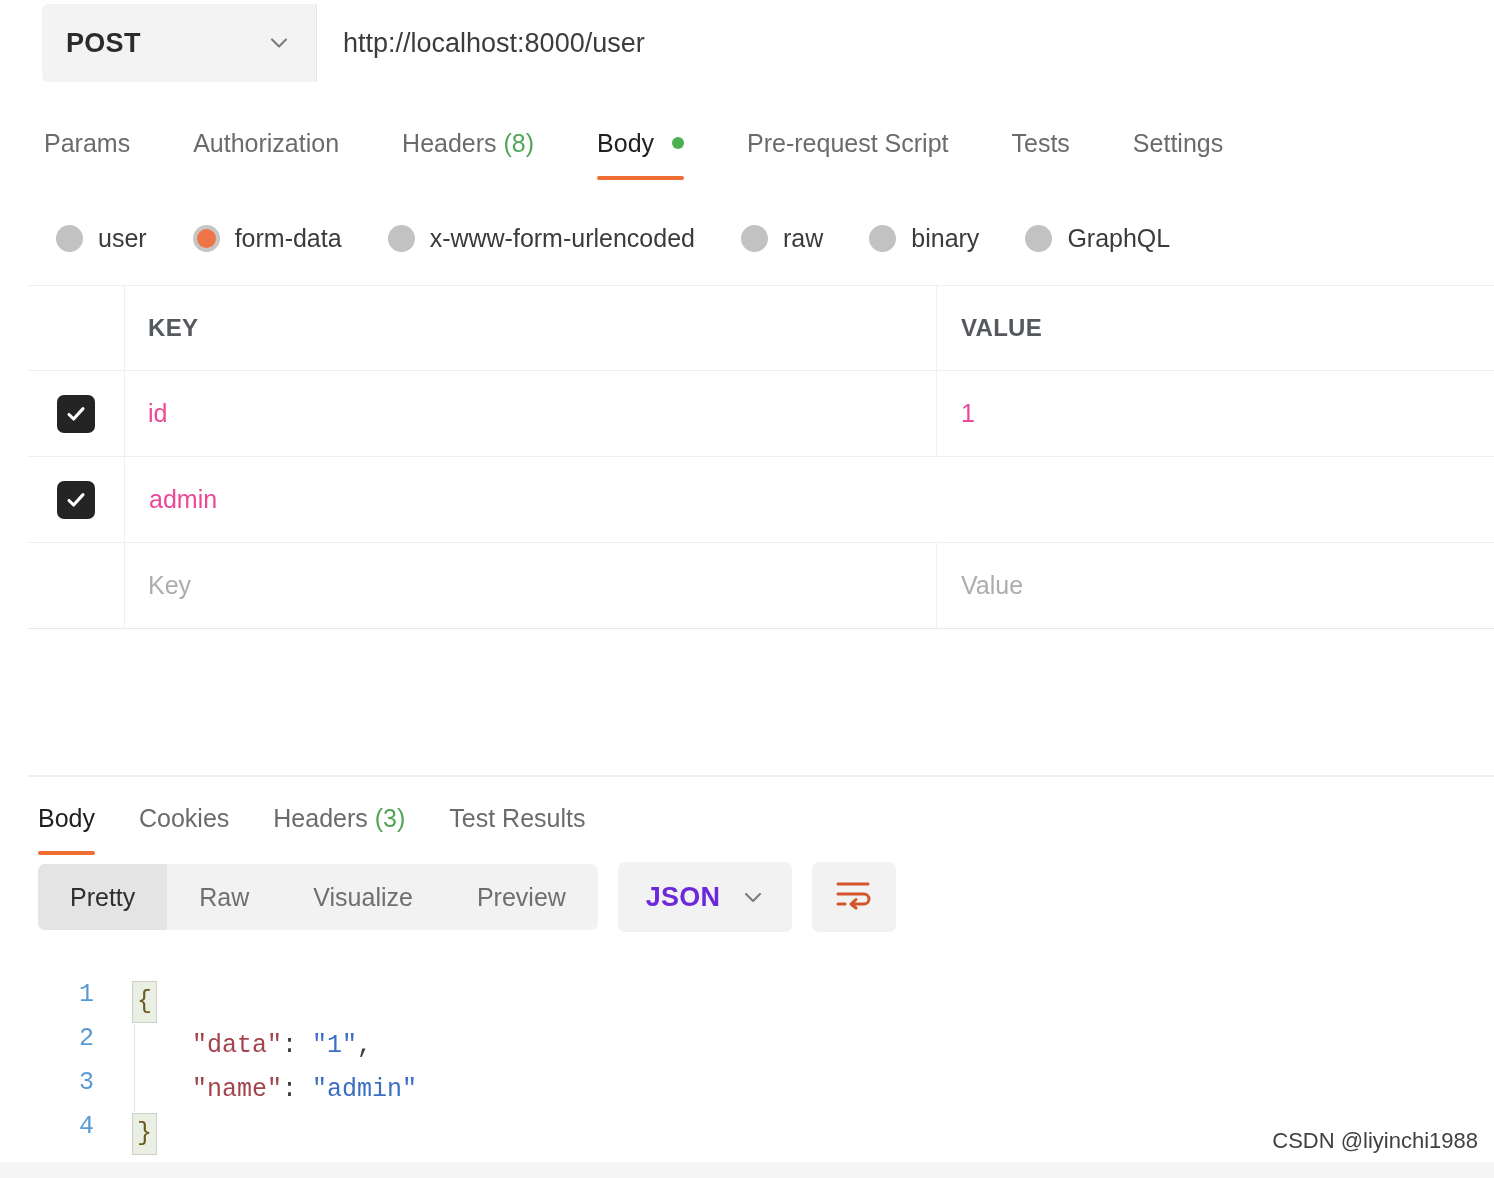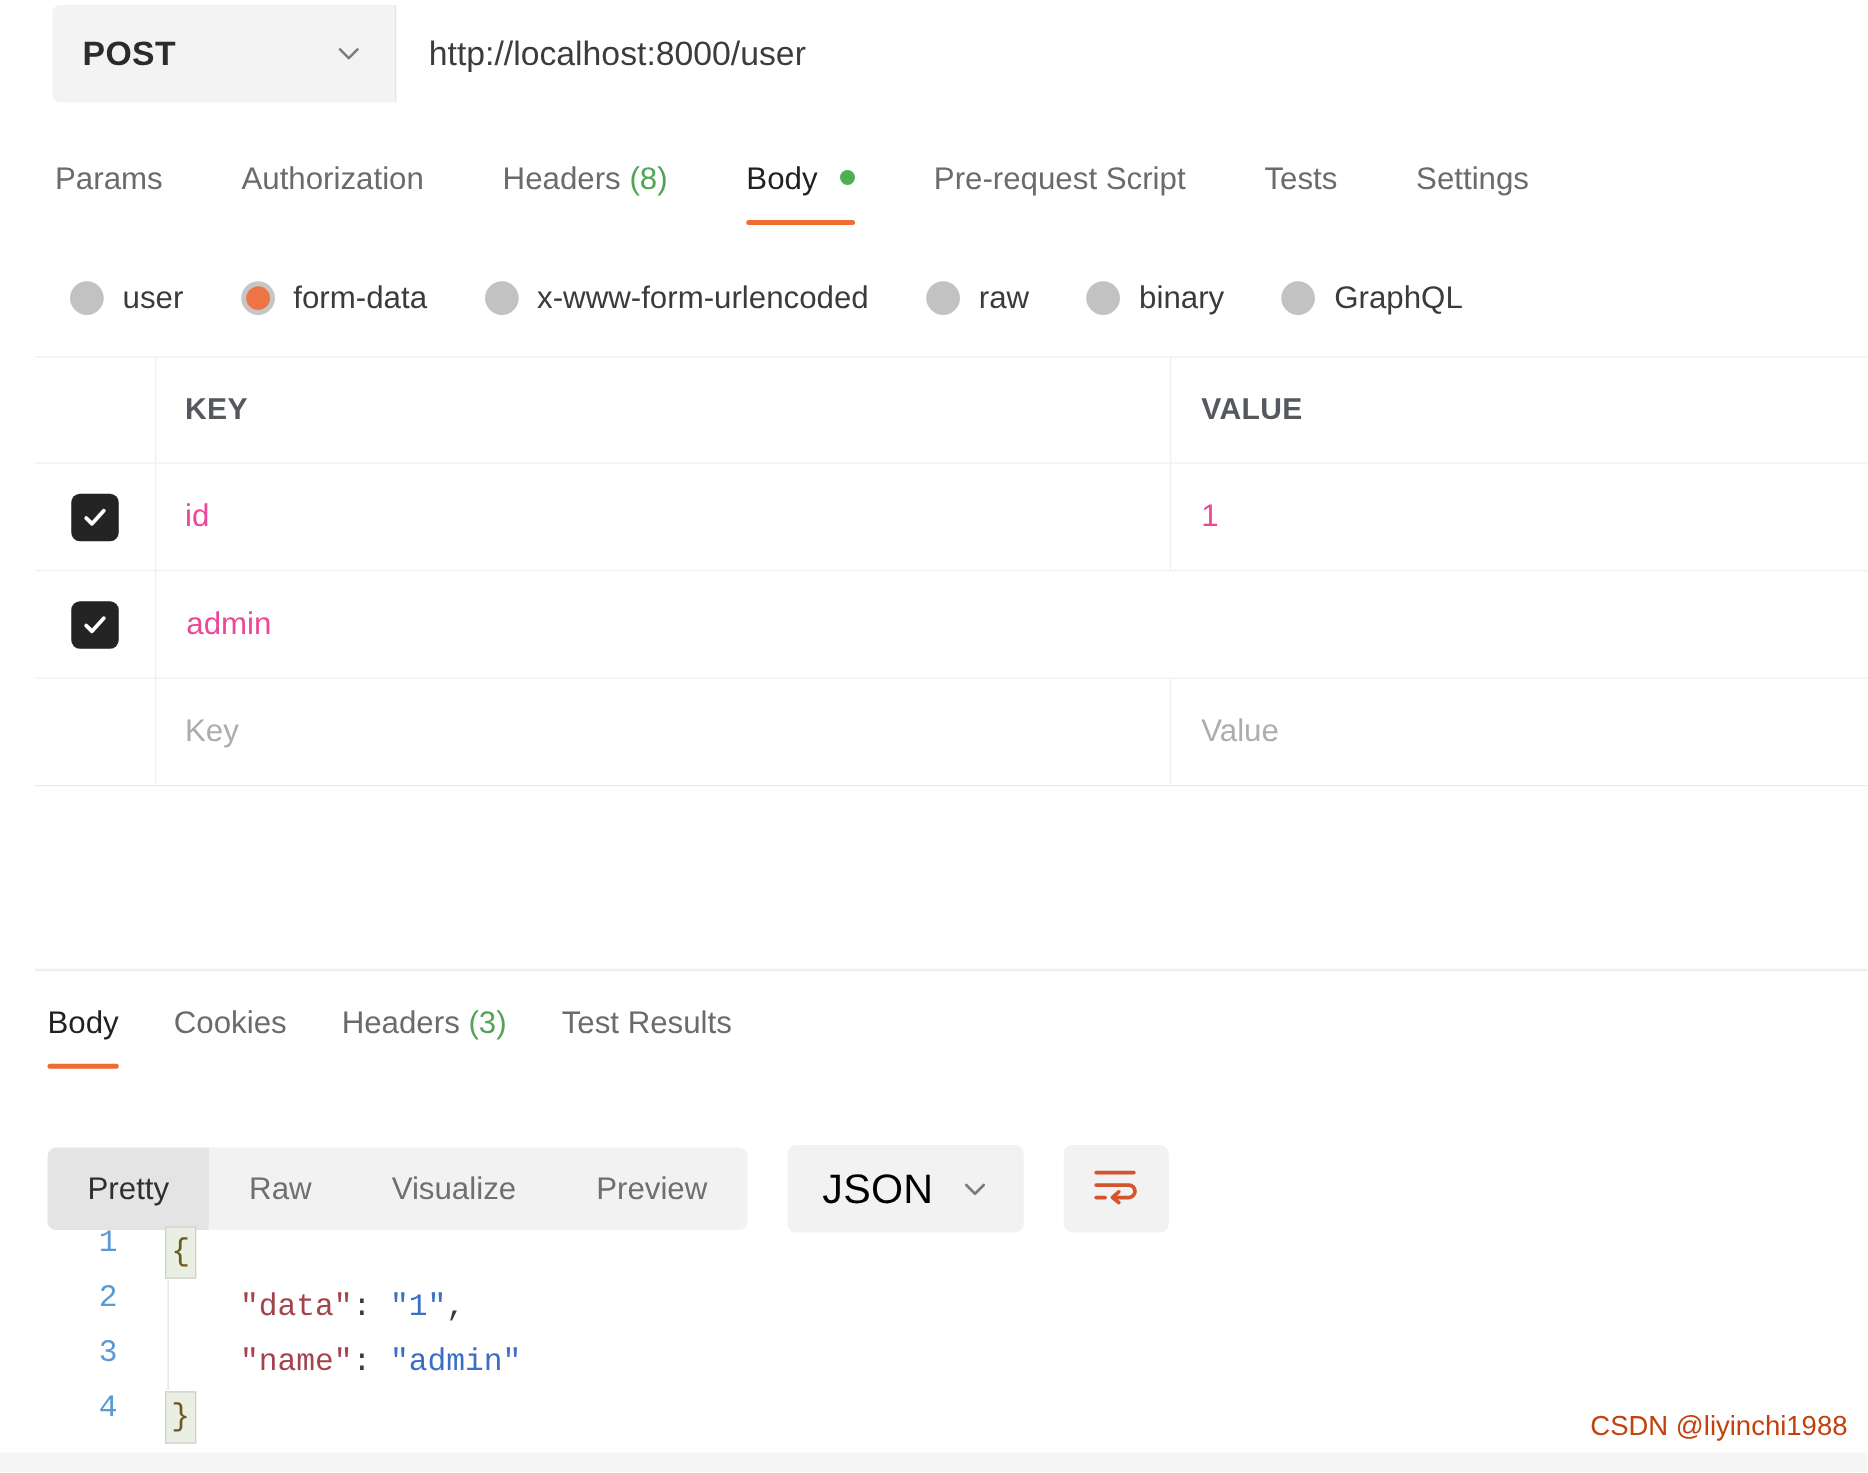--- a/index.html
+++ b/index.html
@@ -102,35 +102,35 @@
     position: relative; font-size: 25px; color: #6b6b6b;
     padding: 4px 0 22px 0; margin-right: 44px; cursor: pointer; white-space: nowrap;
   }
   .restab.active { color: #212121; }
   .restab.active::after {
     content: ""; position: absolute; left: 0; right: 0; bottom: 0;
     height: 4px; background: #ef6c33; border-radius: 2px;
   }
 
   
-  .viewer-bar { position: absolute; left: 38px; top: 916px; display: flex; align-items: center; gap: 12px; }
+  .viewer-bar { position: absolute; left: 38px; top: 862px; display: flex; align-items: center; }
   .seg {
     display: flex; background: #f2f2f2; border-radius: 7px; overflow: hidden; height: 66px;
   }
   .seg-item {
     display: flex; align-items: center; padding: 0 32px; font-size: 25px;
     color: #6f6f6f; cursor: pointer; white-space: nowrap;
   }
   .seg-item.active { background: #e4e4e4; color: #2f2f2f; }
   .fmt {
     display: flex; align-items: center; justify-content: center; gap: 22px;
     margin-left: 20px; background: #f2f2f2; border-radius: 7px;
     height: 70px; padding: 0 28px; cursor: pointer;
   }
-  .fmt-label { font-size: 33px; color: #000000; font-weight: normal; letter-spacing: .2px; }
+  .fmt-label { font-size: 27px; color: #6d28d9; font-weight: bold; letter-spacing: .2px; }
   .wrapbtn {
     margin-left: 20px; width: 84px; height: 70px; background: #f2f2f2;
     border-radius: 7px; display: flex; align-items: center; justify-content: center;
     cursor: pointer;
   }
 
   
   .code { position: absolute; left: 38px; top: 980px; right: 0; bottom: 18px; }
   .code-line { display: flex; align-items: flex-start; height: 44px; }
   .ln {
@@ -149,21 +149,21 @@
   .jkey { color: #a3434b; }
   .jstr { color: #3b6fc4; }
   .jpunct { color: #3a3a3a; }
   .indent-guide {
     position: absolute; left: 96px; top: 1024px; width: 1px; height: 108px; background: #e2e2e2;
   }
 
   
   .watermark {
     position: absolute; right: 16px; bottom: 24px;
-    font-size: 22px; color: #c2410c;
+    font-size: 22px; color: #404040;
   }
   .bottombar { position: absolute; left: 0; right: 0; bottom: 0; height: 16px; background: #f5f5f5; }
 </style>
 </head>
 <body>
 
 <div class="app">
 
   <div class="urlbar">
     <div class="method-select">

